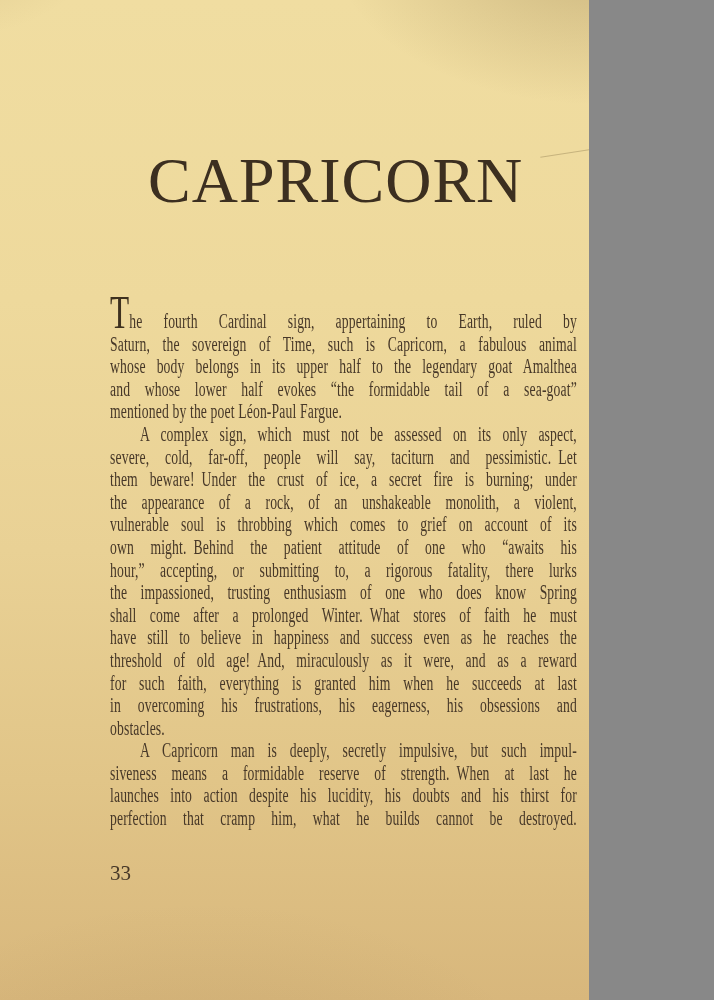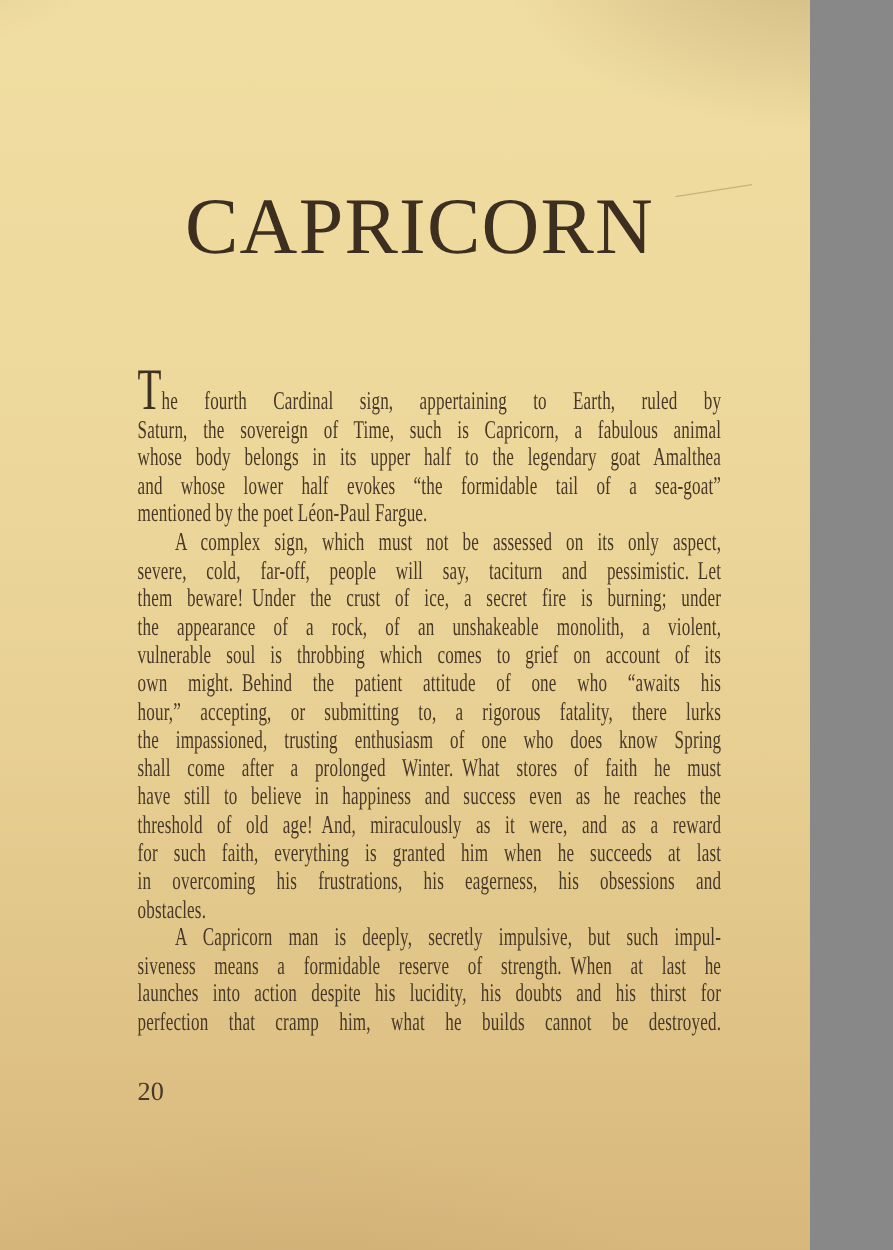--- a/index.html
+++ b/index.html
@@ -1,18 +1,18 @@
 <!DOCTYPE html>
 <html><head>
 <meta charset="utf-8">
 <style>
   html, body { margin: 0; padding: 0; background: #888; }
   .page {
     position: relative;
-    width: 648px;
+    width: 589px;
     height: 1000px;
     overflow: hidden;
     font-family: "Liberation Serif", "DejaVu Serif", serif;
     background-image:
       radial-gradient(ellipse 430px 250px at 102% -50px, rgba(118,90,46,0.30), rgba(118,90,46,0) 62%),
       radial-gradient(ellipse 260px 180px at -50px -70px, rgba(118,90,46,0.15), rgba(118,90,46,0) 60%),
       radial-gradient(ellipse 560px 320px at 35% 110%, rgba(105,78,40,0.10), rgba(105,78,40,0) 62%),
       linear-gradient(180deg, #f0dda1 0%, #eed99c 30%, #e9d195 55%, #e1c588 78%, #d8b77c 100%);
   }
   .title {
@@ -106,14 +106,14 @@
 
     <div class="para">
       <div class="ln ind">A Capricorn man is deeply, secretly impulsive, but such impul-</div>
       <div class="ln">siveness means a formidable reserve of strength. When at last he</div>
       <div class="ln">launches into action despite his lucidity, his doubts and his thirst for</div>
       <div class="ln">perfection that cramp him, what he builds cannot be destroyed.</div>
     </div>
 
   </div>
 
-  <div class="pagenum">20</div>
+  <div class="pagenum">33</div>
 </div>
 
 </body></html>

